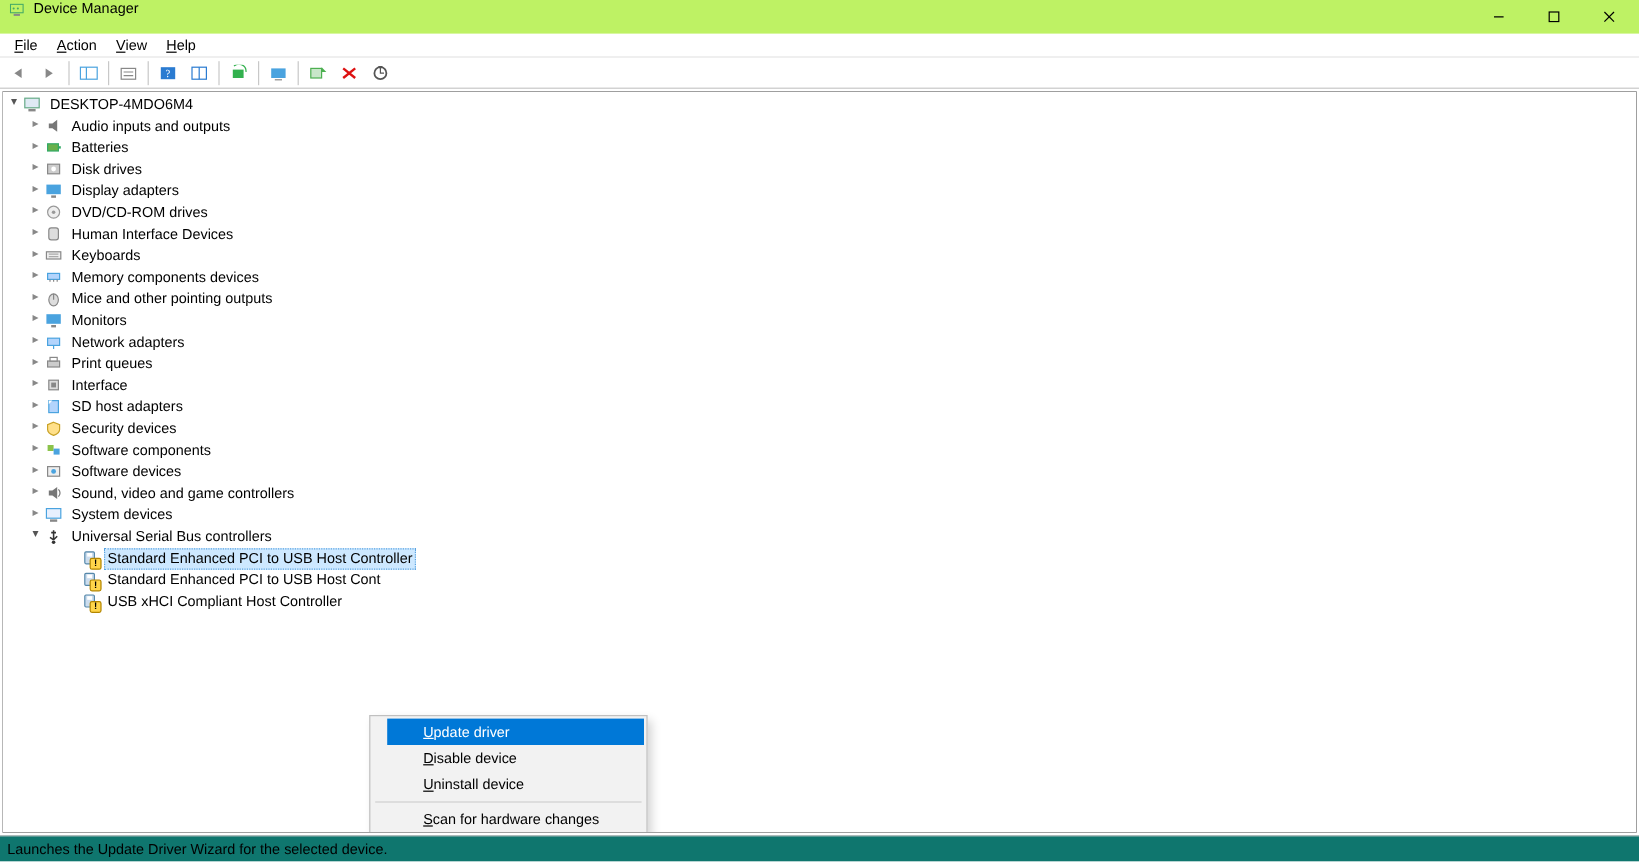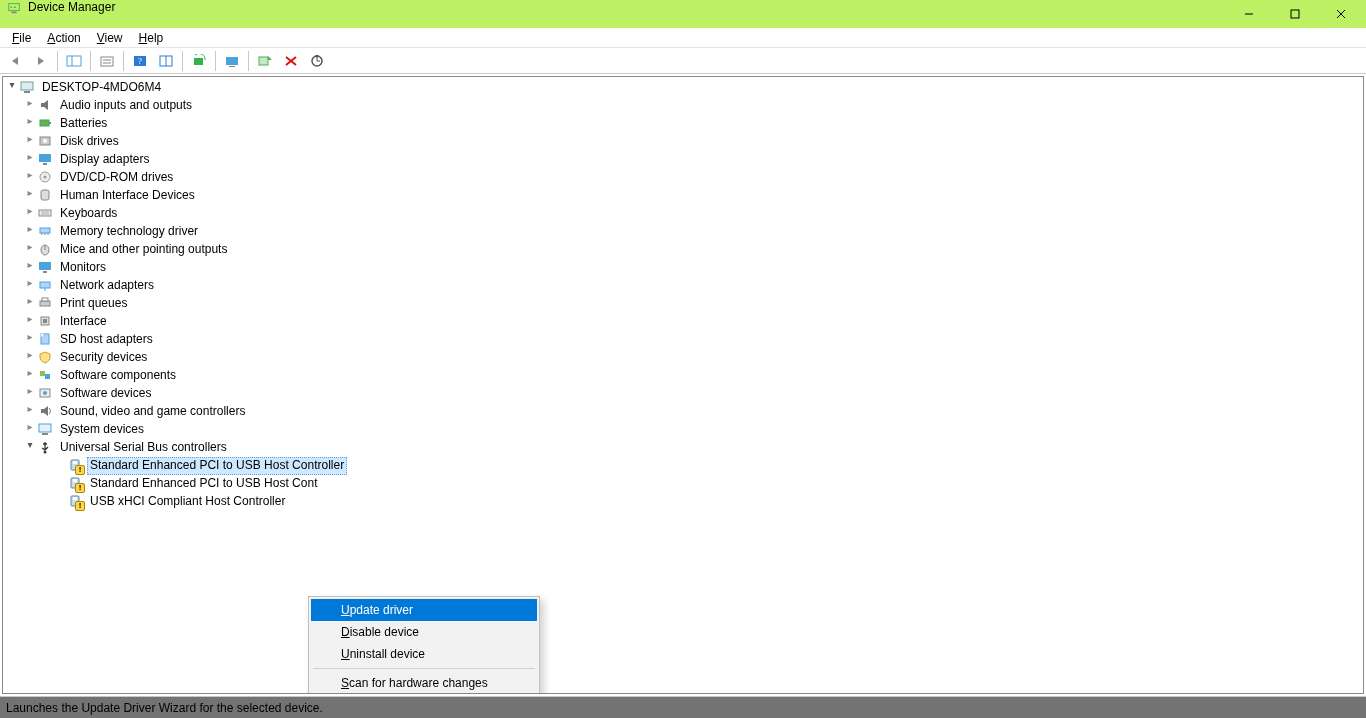--- a/index.html
+++ b/index.html
@@ -105,36 +105,37 @@
     font-size:8px; line-height:8px;
     width:8px;height:8px;
     border-radius:2px;
     text-align:center;
     font-weight:bold;
     border:1px solid #b38600;
   }
   .statusbar {
     height:22px; border-top:1px solid #c8c8c8;
     display:flex; align-items:center;
-    padding:0 6px; font-size:12px; background:#737373;
+    padding:0 6px; font-size:12px; background:#0f766e;
   }
   
   .context-menu {
     position:absolute;
     left:305px; top:519px;
     width:232px;
     background:#f2f2f2;
     border:1px solid #c0c0c0;
     box-shadow: 4px 4px 8px rgba(0,0,0,.18);
     padding: 2px;
     font-size:12px;
   }
   .context-menu .item {
     padding: 4px 30px 4px 30px;
     position:relative;
+    margin-left:12px;
   }
   .context-menu .item.highlight {
     background:#0078d7; color:#fff;
   }
   .context-menu .sep {
     height:1px; background:#d0d0d0; margin:3px 2px;
   }
   
   .tb-btn svg { display:block; }
 </style>
@@ -338,21 +339,21 @@
       <div class="node" style="padding-left:20px">
     <span class="arrow right"></span>
     <span class="icon">
           <svg width="14" height="14">
             <rect x="2" y="4" width="10" height="5" fill="#b3d4fc" stroke="#4aa3df"></rect>
             <line x1="4" y1="9" x2="4" y2="11" stroke="#888"></line>
             <line x1="7" y1="9" x2="7" y2="11" stroke="#888"></line>
             <line x1="10" y1="9" x2="10" y2="11" stroke="#888"></line>
           </svg>
         </span>
-    <span class="label">Memory technology driver</span>
+    <span class="label">Memory components devices</span>
   </div>
       <div class="node" style="padding-left:20px">
     <span class="arrow right"></span>
     <span class="icon">
           <svg width="14" height="14">
             <ellipse cx="7" cy="8" rx="4" ry="5" fill="#ddd" stroke="#888"></ellipse>
             <line x1="7" y1="3" x2="7" y2="8" stroke="#888"></line>
           </svg>
         </span>
     <span class="label">Mice and other pointing outputs</span>

